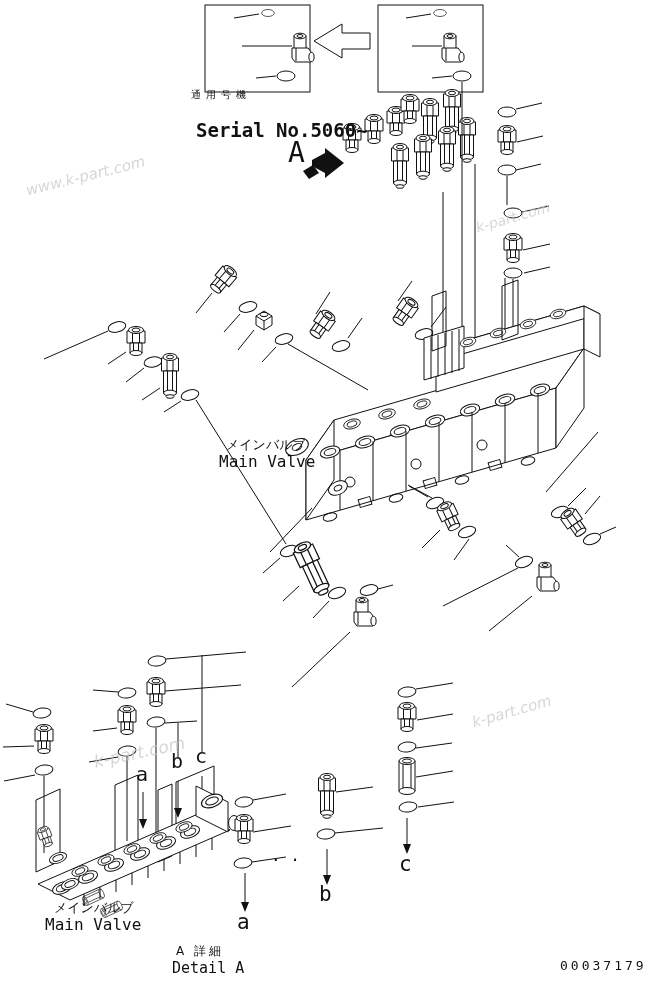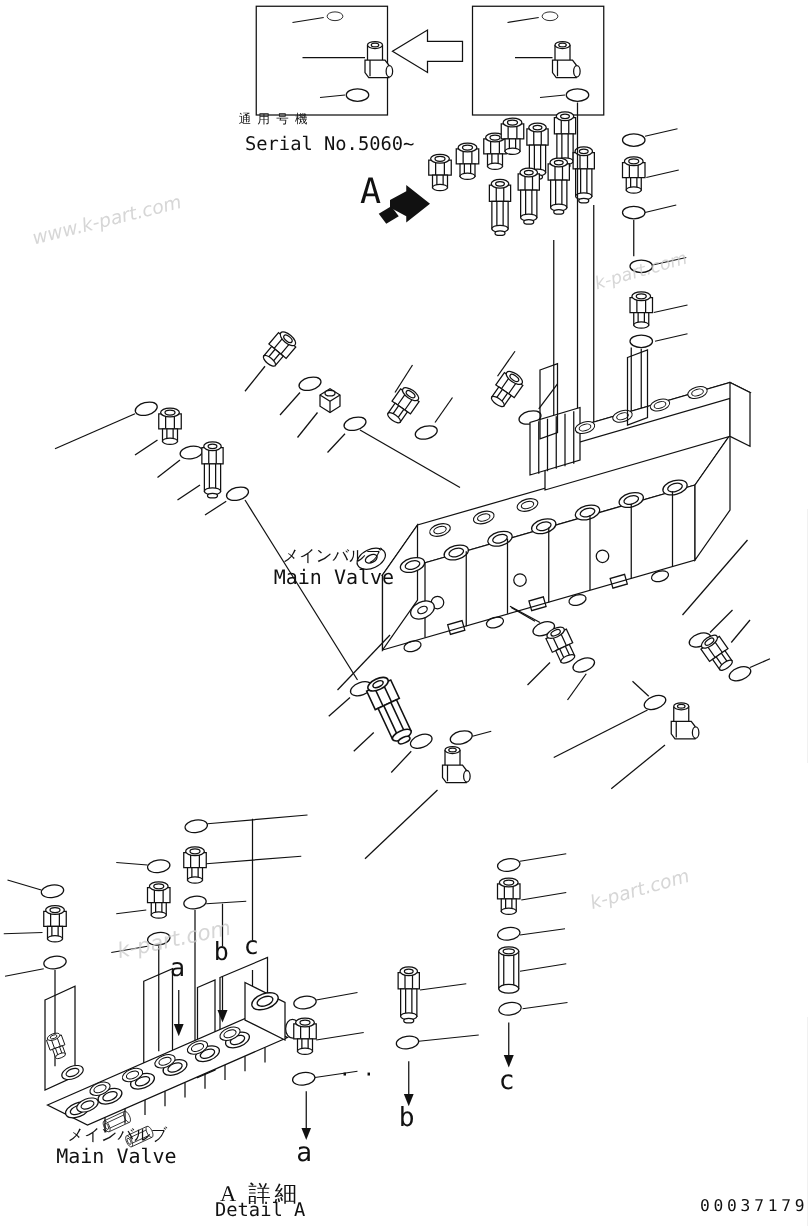--- a/index.html
+++ b/index.html
@@ -356,39 +356,39 @@
       <line x1="417" y1="720" x2="453" y2="714"></line>
       <line x1="416" y1="748" x2="452" y2="743"></line>
       <line x1="416" y1="777" x2="453" y2="771"></line>
       <line x1="418" y1="807" x2="454" y2="802"></line>
     </g>
     <line x1="407" y1="818" x2="407" y2="845" class="ln" marker-end="url(#ah)"></line>
   </g>
 </svg>
 
 <div class="txt jp" style="left:191px;top:88px;font-size:10px;letter-spacing:5px;">通用号機</div>
-<div class="txt mono" style="left:196px;top:106px;font-size:15px;">Serial No.5060~</div>
+<div class="txt mono" style="left:196px;top:119px;font-size:19px;font-weight:bold;">Serial No.5060~</div>
 <div class="txt mono" style="left:288px;top:136px;font-size:28px;">A</div>
 
 <div class="txt jp" style="left:226px;top:436px;font-size:13px;">メインバルブ</div>
 <div class="txt mono" style="left:219px;top:452px;font-size:16px;">Main Valve</div>
 
 <div class="txt mono" style="left:136px;top:762px;font-size:20px;">a</div>
 <div class="txt mono" style="left:171px;top:749px;font-size:20px;">b</div>
 <div class="txt mono" style="left:195px;top:744px;font-size:20px;">c</div>
 
 <div class="txt mono" style="left:237px;top:910px;font-size:21px;">a</div>
 <div class="txt mono" style="left:319px;top:882px;font-size:21px;">b</div>
 <div class="txt mono" style="left:399px;top:852px;font-size:21px;">c</div>
 <div class="txt mono" style="left:271px;top:850px;font-size:16px;">· ·</div>
 
 <div class="txt jp" style="left:54px;top:899px;font-size:13px;">メインバルブ</div>
 <div class="txt mono" style="left:45px;top:915px;font-size:16px;">Main Valve</div>
 
-<div class="txt jp" style="left:176px;top:943px;font-size:18px;letter-spacing:3px;font-family:Liberation Serif, serif;">A 詳細</div>
+<div class="txt jp" style="left:176px;top:943px;font-size:12px;letter-spacing:3px;">A 詳細</div>
 <div class="txt mono" style="left:172px;top:959px;font-size:15px;">Detail A</div>
 
 <div class="txt mono" style="left:560px;top:958px;font-size:13px;letter-spacing:3px;">00037179</div>
 
 <div class="wm" style="left:24px;top:182px;font-size:15px;transform:rotate(-14deg);">www.k-part.com</div>
 <div class="wm" style="left:474px;top:220px;font-size:14px;transform:rotate(-16deg);">k-part.com</div>
 <div class="wm" style="left:92px;top:752px;font-size:17px;transform:rotate(-12deg);">k-part.com</div>
 <div class="wm" style="left:470px;top:714px;font-size:15px;transform:rotate(-16deg);">k-part.com</div>
 
 </div>

